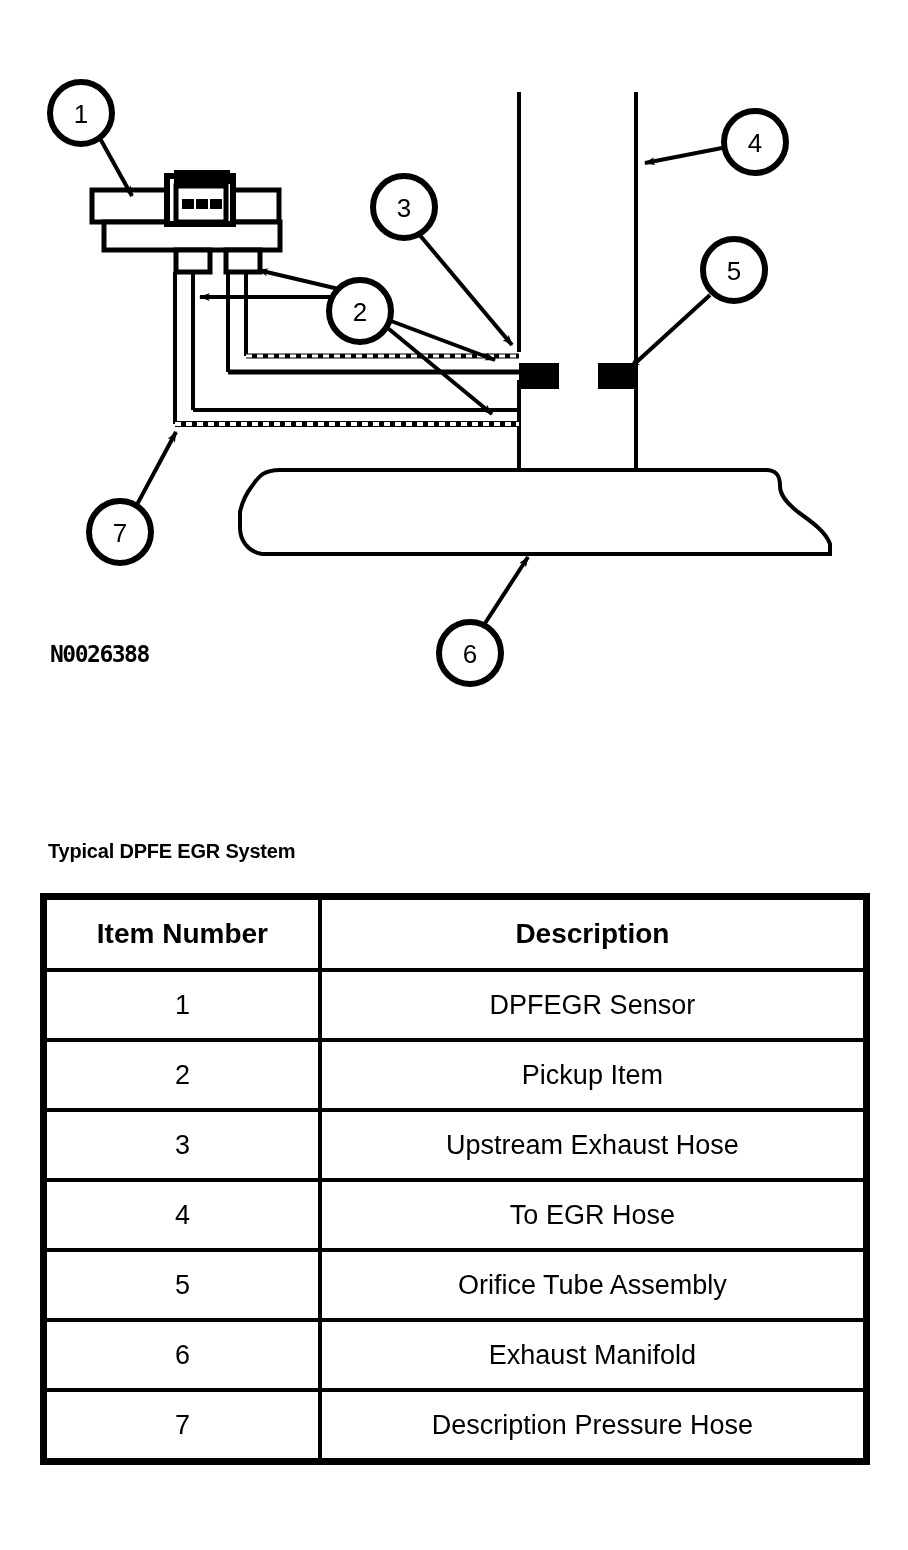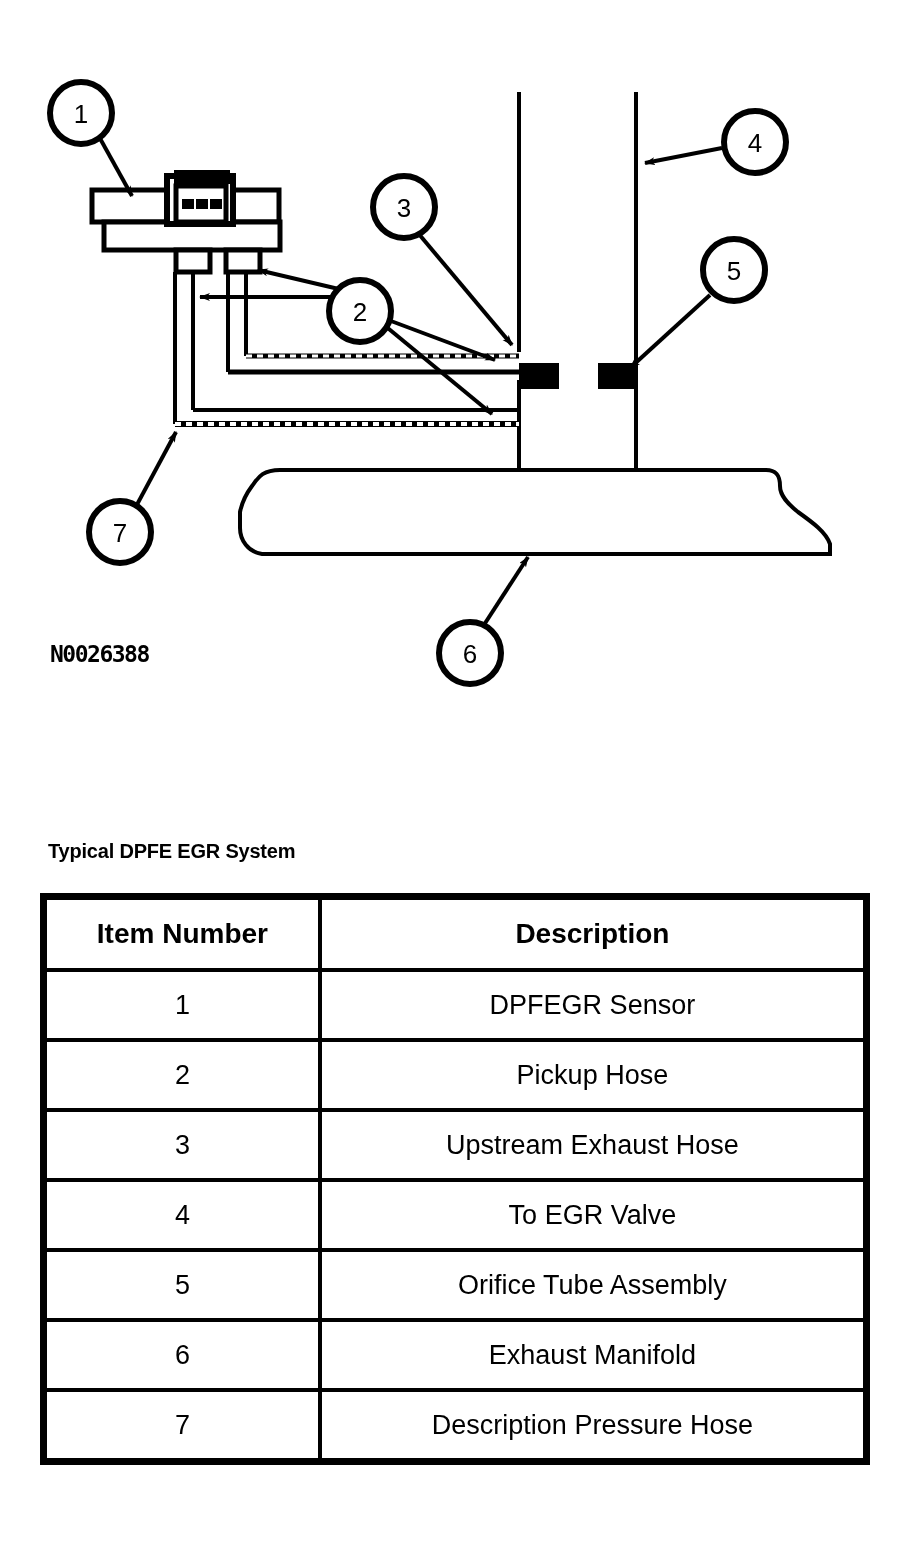--- a/index.html
+++ b/index.html
@@ -211,29 +211,29 @@
         <th class="col-desc">Description</th>
       </tr>
     </thead>
     <tbody>
       <tr>
         <td class="col-item">1</td>
         <td class="col-desc">DPFEGR Sensor</td>
       </tr>
       <tr>
         <td class="col-item">2</td>
-        <td class="col-desc">Pickup Hose</td>
+        <td class="col-desc">Pickup Item</td>
       </tr>
       <tr>
         <td class="col-item">3</td>
         <td class="col-desc">Upstream Exhaust Hose</td>
       </tr>
       <tr>
         <td class="col-item">4</td>
-        <td class="col-desc">To EGR Valve</td>
+        <td class="col-desc">To EGR Hose</td>
       </tr>
       <tr>
         <td class="col-item">5</td>
         <td class="col-desc">Orifice Tube Assembly</td>
       </tr>
       <tr>
         <td class="col-item">6</td>
         <td class="col-desc">Exhaust Manifold</td>
       </tr>
       <tr>

